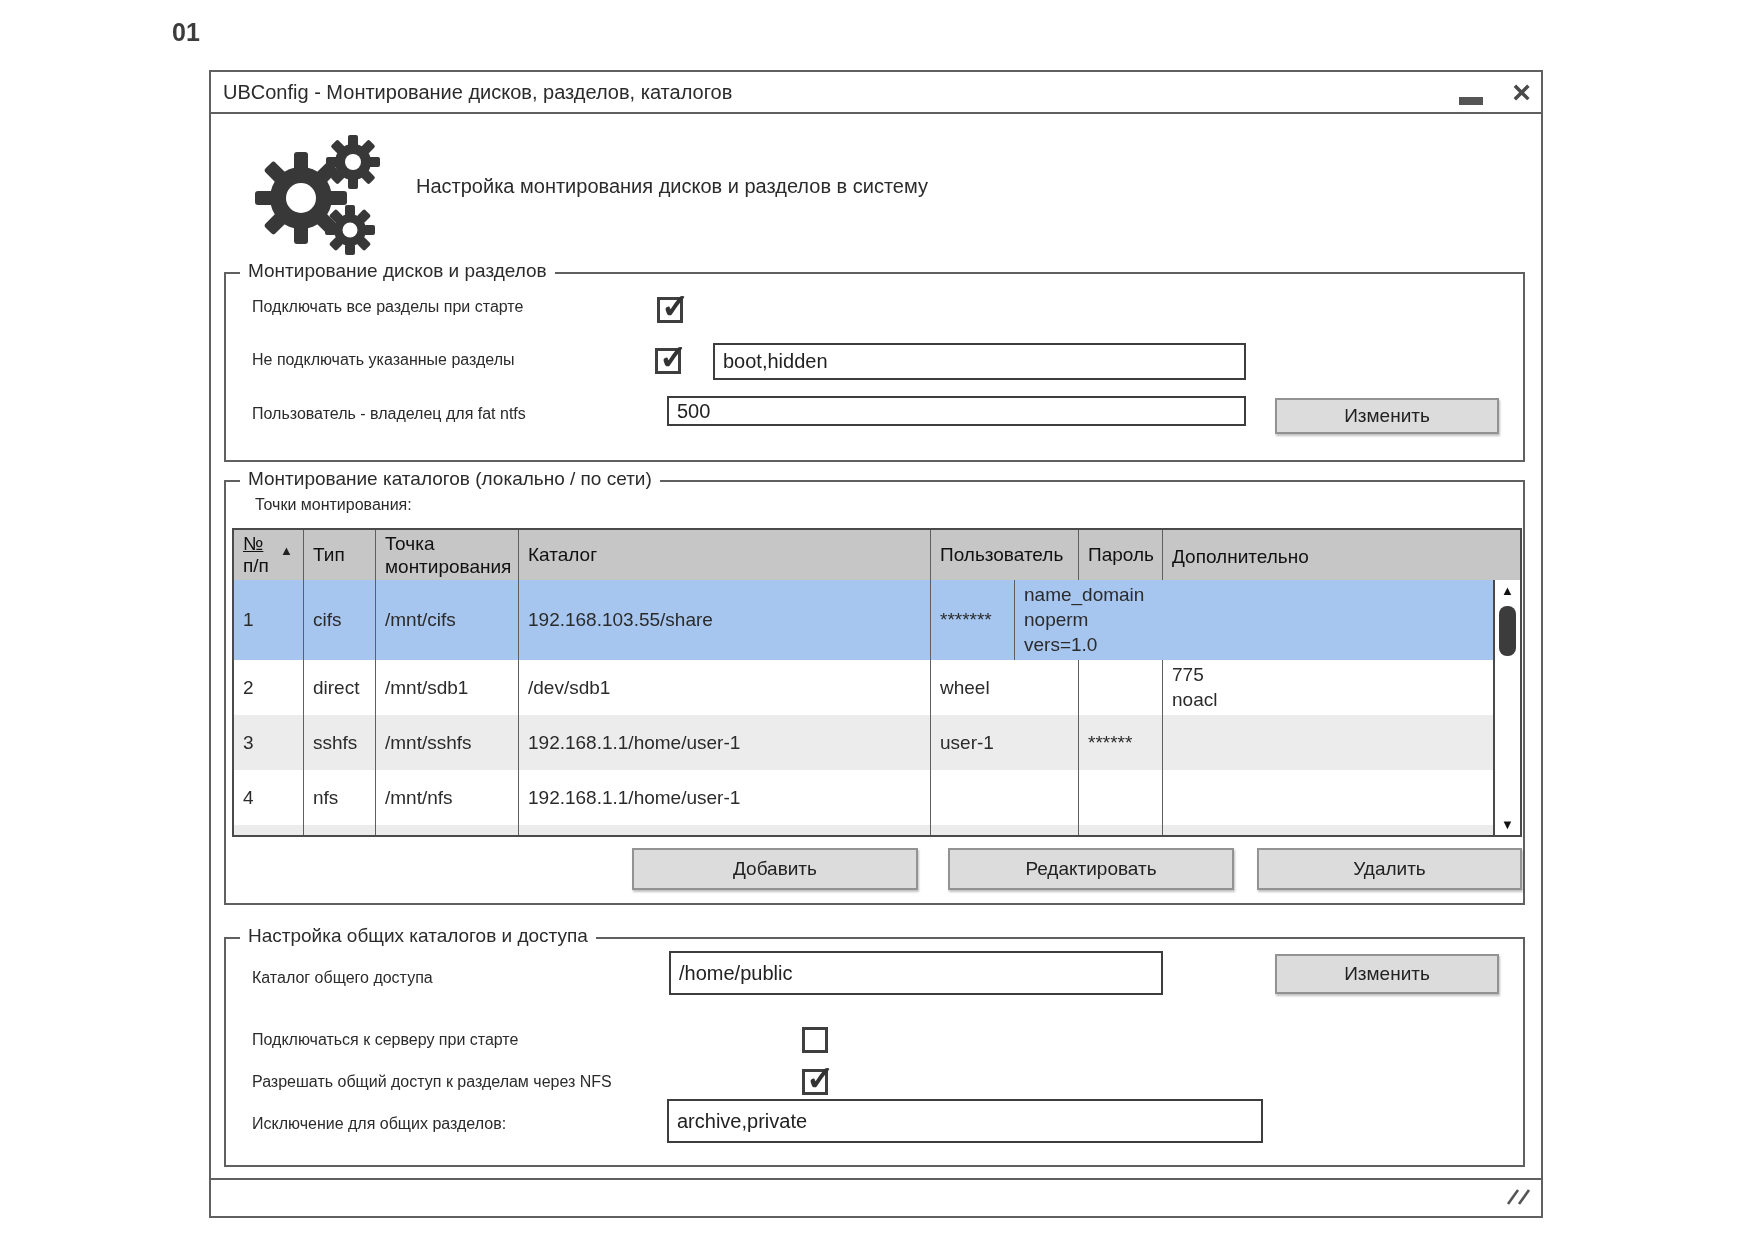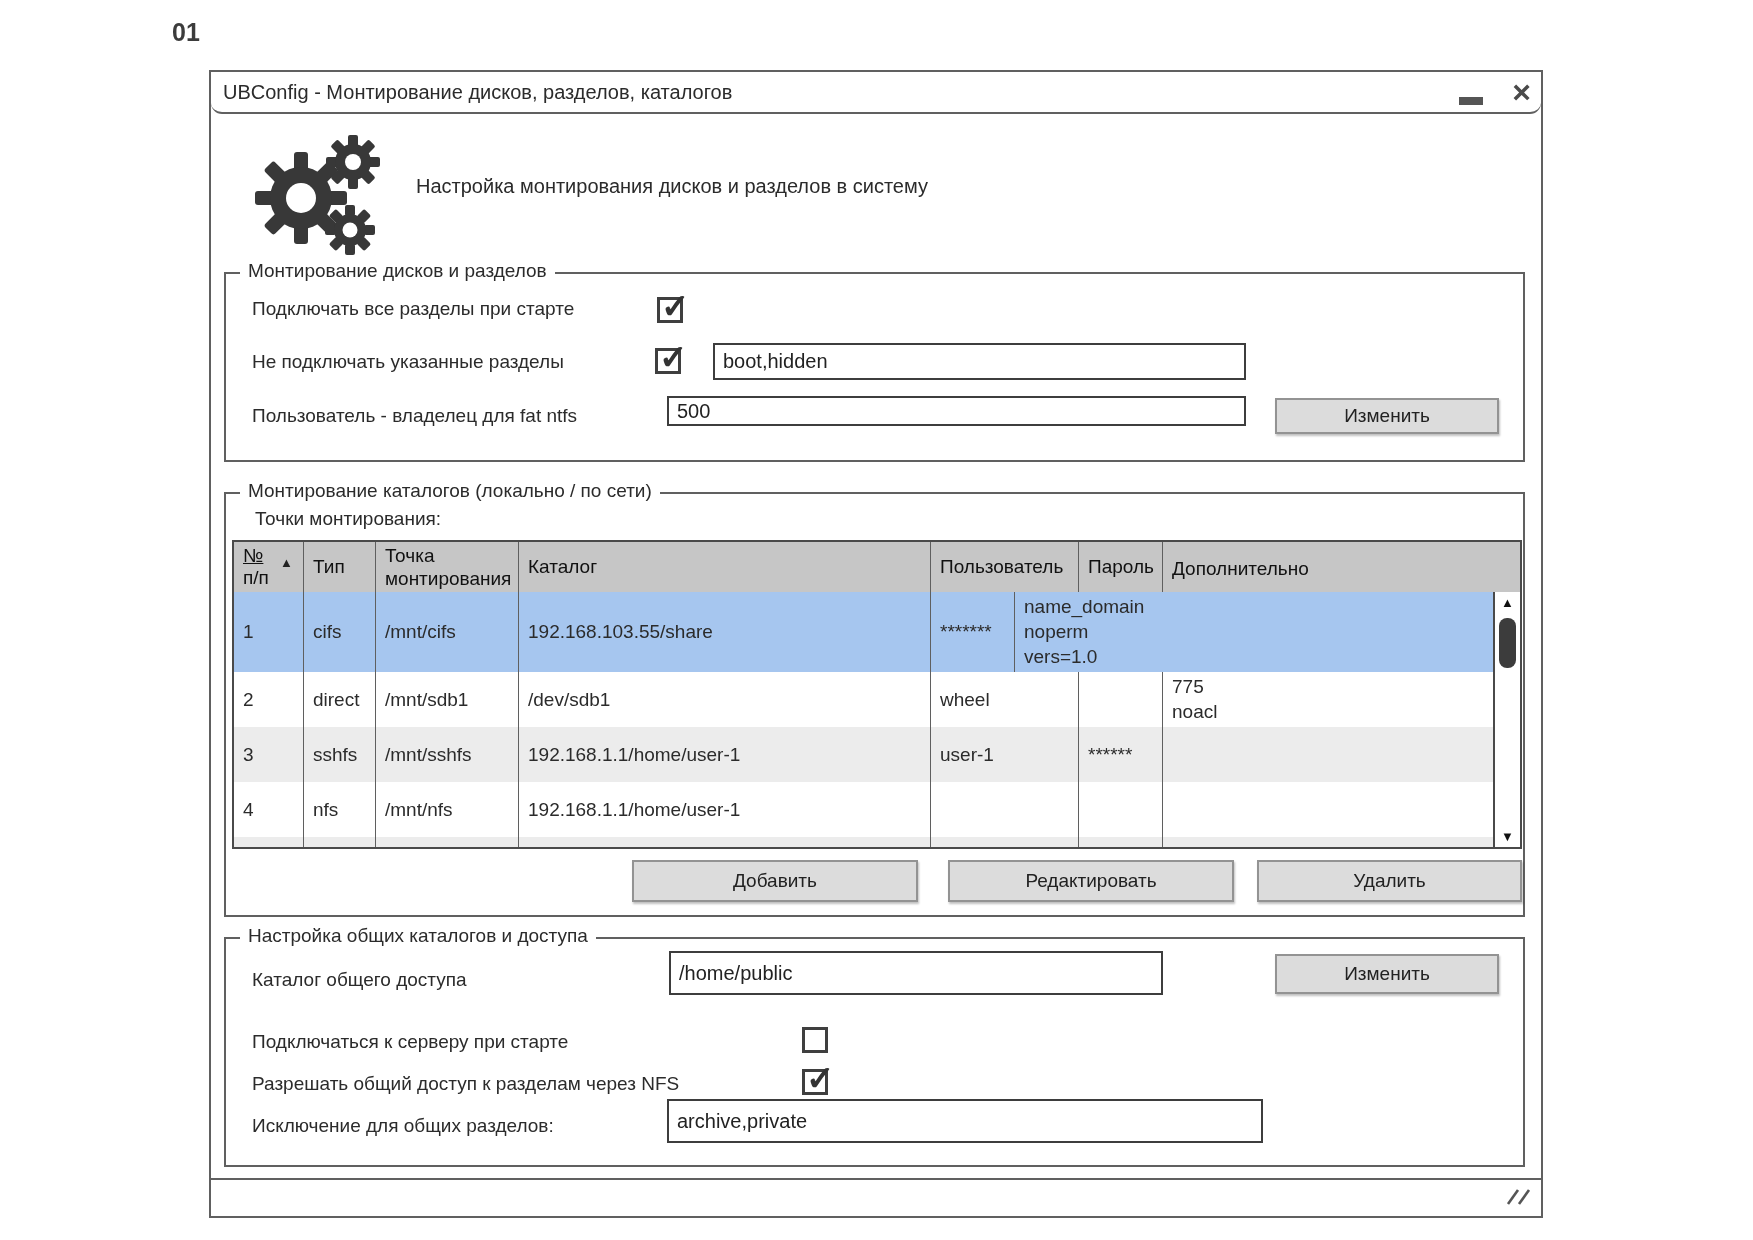--- a/index.html
+++ b/index.html
@@ -4,35 +4,35 @@
 <style>
   html,body{margin:0;padding:0;background:#fff;}
   .screen{position:relative;width:1753px;height:1240px;background:#fff;
           font-family:"Liberation Sans",sans-serif;color:#2b2b2b;overflow:hidden;}
   .abs{position:absolute;box-sizing:border-box;}
 
   .page-label{left:172px;top:18px;font-size:25px;font-weight:bold;color:#3c3c3c;}
 
   .window{left:209px;top:70px;width:1334px;height:1148px;border:2px solid #606060;background:#fff;}
 
-  .titlebar{left:0;right:0;top:0;height:42px;border-bottom:2px solid #606060;background:#fff;border-radius:11px;}
+  .titlebar{left:0;right:0;top:0;height:42px;border-bottom:2px solid #606060;background:#fff;}
   .title-text{left:12px;top:9px;font-size:20px;white-space:nowrap;}
   .win-min{right:58px;top:25px;width:24px;height:8px;background:#555;cursor:pointer;}
   .win-close{right:10px;top:0px;font-size:32px;line-height:40px;color:#4a4a4a;cursor:pointer;font-weight:600;}
 
   .app-icon{left:38px;top:56px;}
   .subtitle{left:205px;top:103px;font-size:20px;white-space:nowrap;}
 
   .group{left:13px;width:1301px;border:2px solid #606060;background:#fff;}
   .group-title{position:absolute;top:-14px;left:14px;background:#fff;padding:0 8px;font-size:19px;white-space:nowrap;}
   .g1{top:200px;height:190px;}
-  .g2{top:420px;height:425px;}
+  .g2{top:408px;height:425px;}
   .g3{top:865px;height:230px;}
 
-  .lbl{font-size:19px;white-space:nowrap;}
+  .lbl{font-size:16px;white-space:nowrap;}
 
   .checkbox{width:26px;height:26px;border:3px solid #3f3f3f;background:#fff;cursor:pointer;}
   .checkbox[data-checked="true"]::after{content:"✓";position:absolute;left:1px;top:-14px;
       font-size:34px;font-weight:bold;color:#333;}
 
   .tinput{border:2px solid #3d3d3d;background:#fff;font-family:"Liberation Sans",sans-serif;
       font-size:20px;padding:12px 8px;color:#222;outline:none;}
 
   .btn{background:#dcdcdc;border:2px solid #939393;box-shadow:1px 2px 2px rgba(0,0,0,0.25);
       display:flex;align-items:center;justify-content:center;font-size:19px;cursor:pointer;color:#222;}

